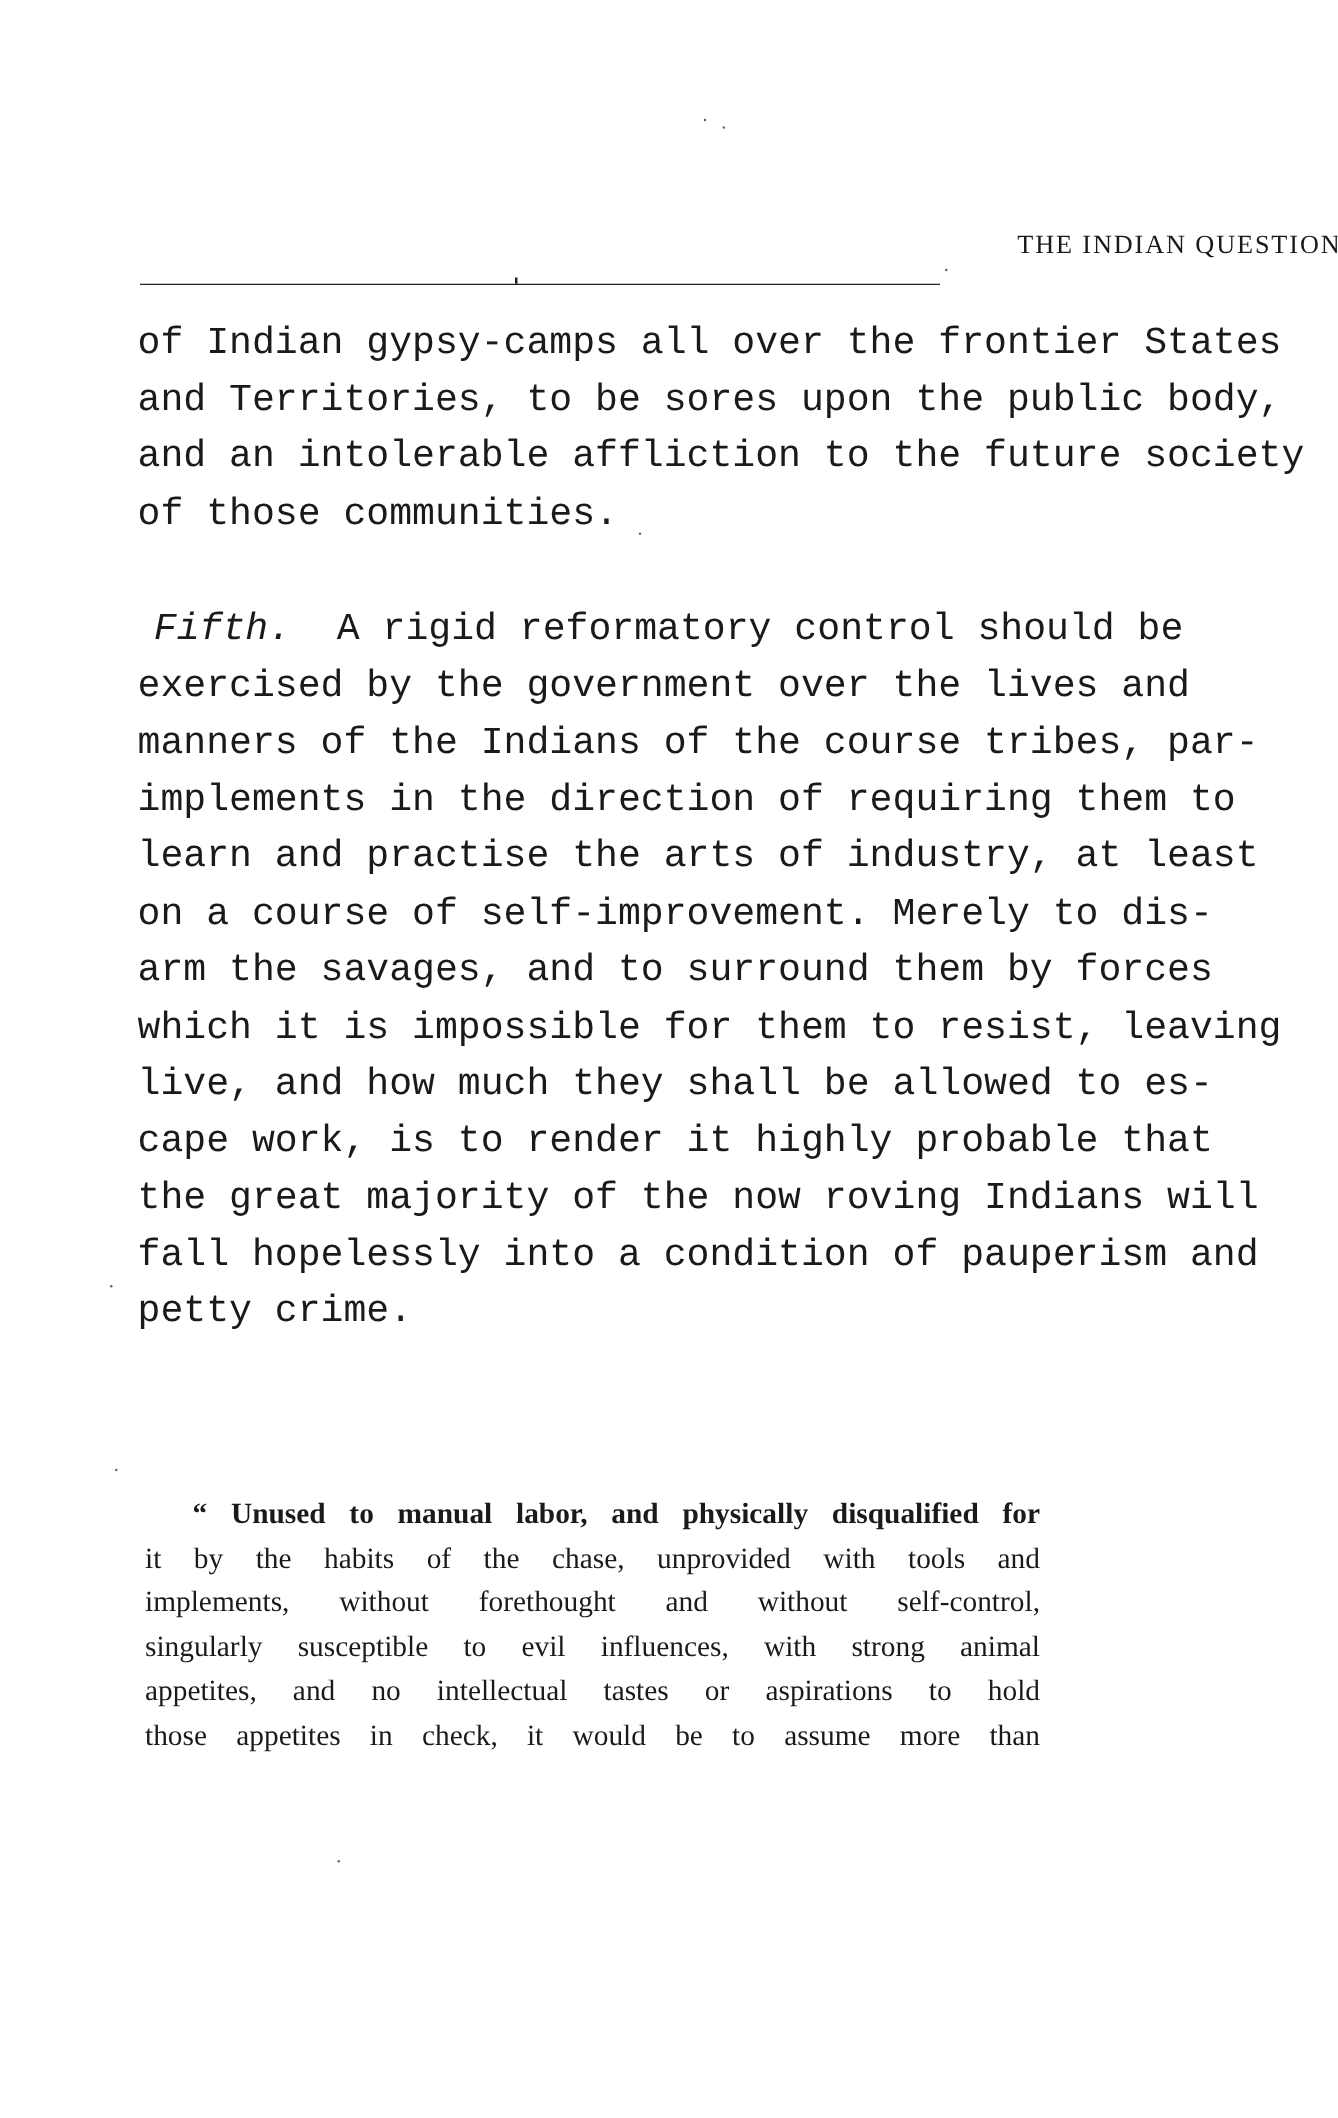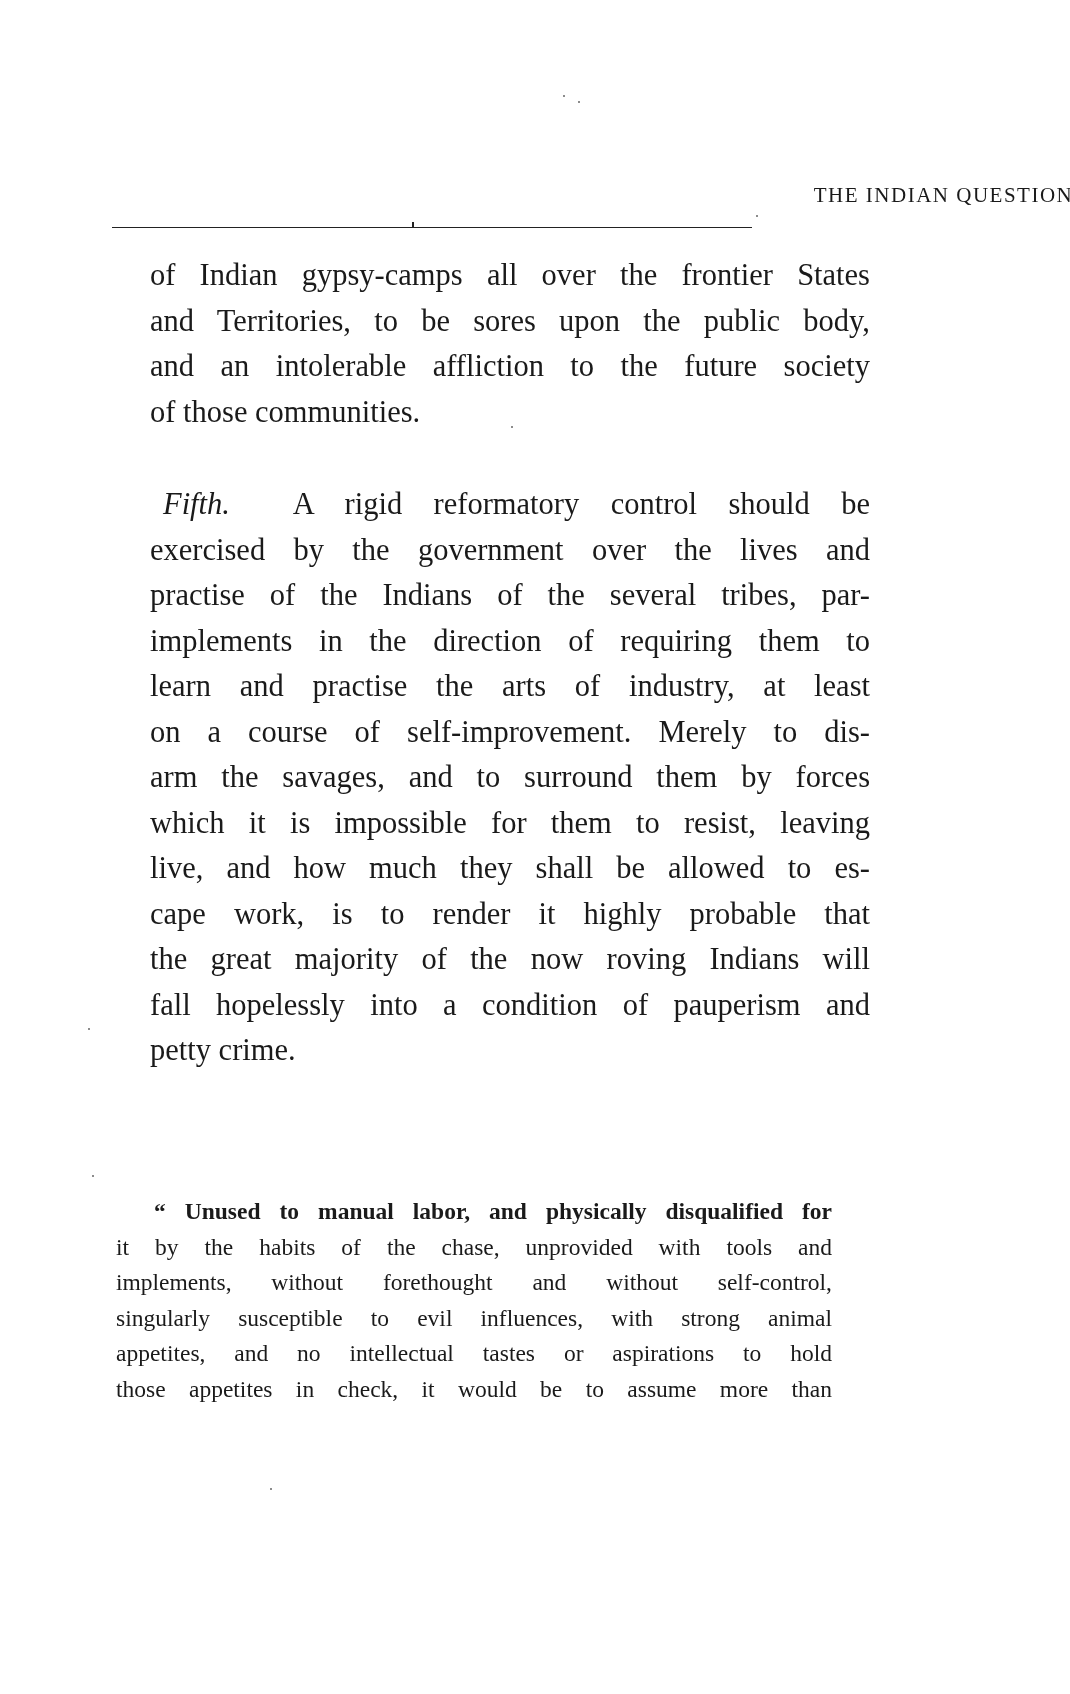--- a/index.html
+++ b/index.html
@@ -57,25 +57,24 @@
       top: 222px;
       left: 412px;
       width: 2px;
       height: 5px;
       background: #222;
     }
     .body-text {
       position: absolute;
       left: 110px;
       width: 720px;
-      font-family: Liberation Serif, serif;
+      font-family: Liberation Mono, monospace;
       font-size: 30.5px;
       line-height: 45.5px;
       text-align: justify;
-      margin-left: 40px;
     }
     .body-text .line {
       display: block;
       white-space: nowrap;
       text-align-last: justify;
       text-align: justify;
     }
     .body-text .line.last {
       text-align-last: left;
     }
@@ -136,21 +135,21 @@
   <div class="body-text para1">
     <span class="line">of Indian gypsy-camps all over the frontier States</span>
     <span class="line">and Territories, to be sores upon the public body,</span>
     <span class="line">and an intolerable affliction to the future society</span>
     <span class="line last">of those communities.</span>
   </div>
 
   <div class="body-text para2">
     <span class="line first"><span class="italic">Fifth.</span>&nbsp;&nbsp;<span>A rigid reformatory control should be</span></span>
     <span class="line">exercised by the government over the lives and</span>
-    <span class="line">practise of the Indians of the several tribes, par-</span>
+    <span class="line">manners of the Indians of the course tribes, par-</span>
     <span class="line">implements in the direction of requiring them to</span>
     <span class="line">learn and practise the arts of industry, at least</span>
     <span class="line">on a course of self-improvement. Merely to dis-</span>
     <span class="line">arm the savages, and to surround them by forces</span>
     <span class="line">which it is impossible for them to resist, leaving</span>
     <span class="line">live, and how much they shall be allowed to es-</span>
     <span class="line">cape work, is to render it highly probable that</span>
     <span class="line">the great majority of the now roving Indians will</span>
     <span class="line">fall hopelessly into a condition of pauperism and</span>
     <span class="line last">petty crime.</span>

